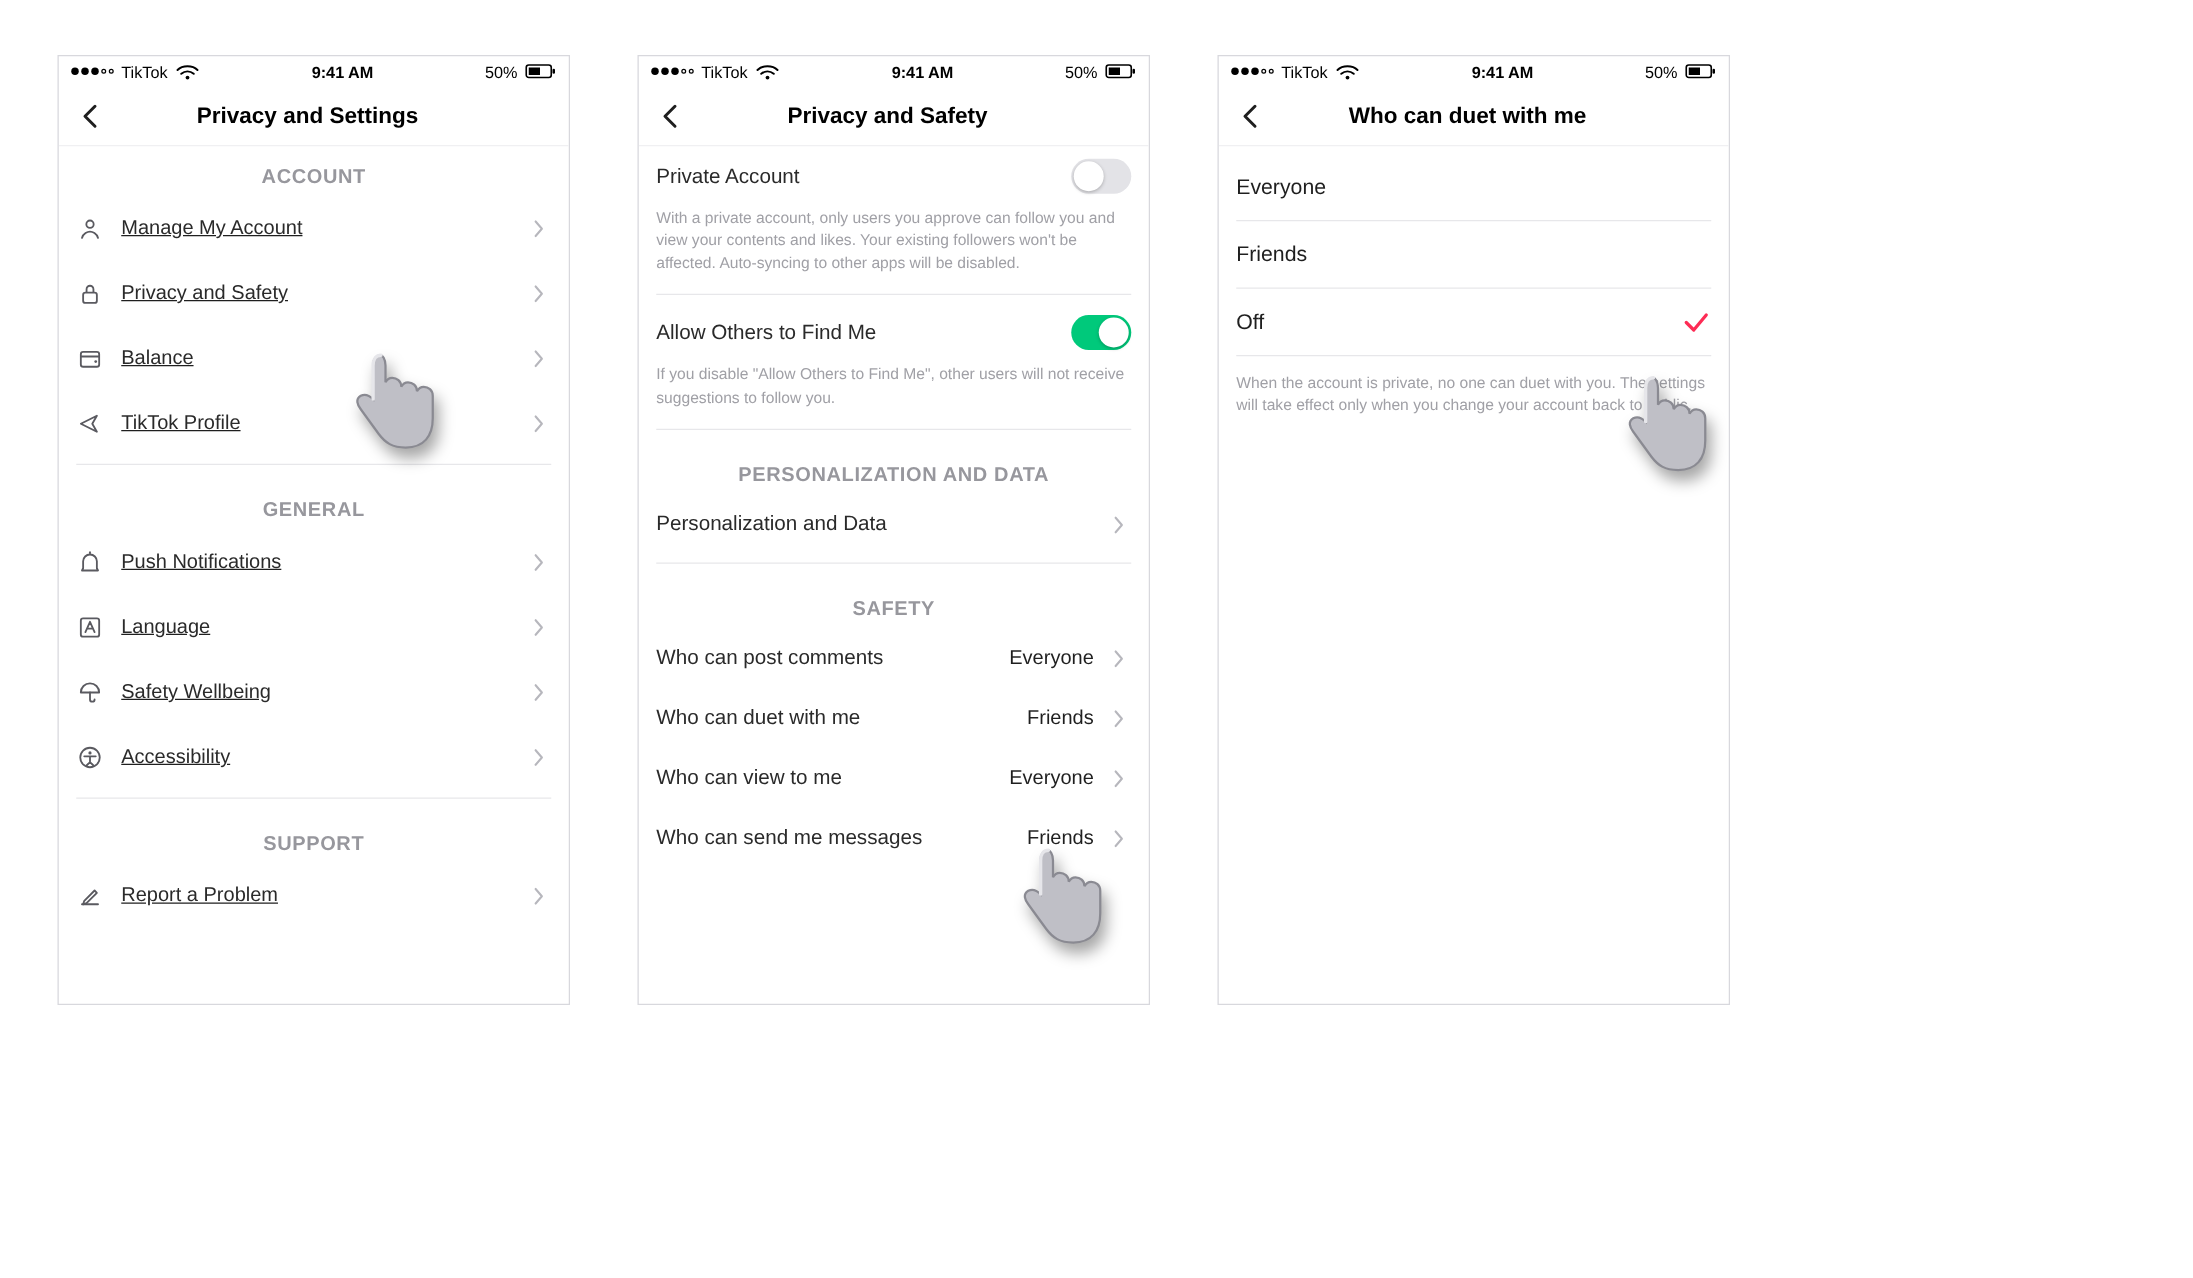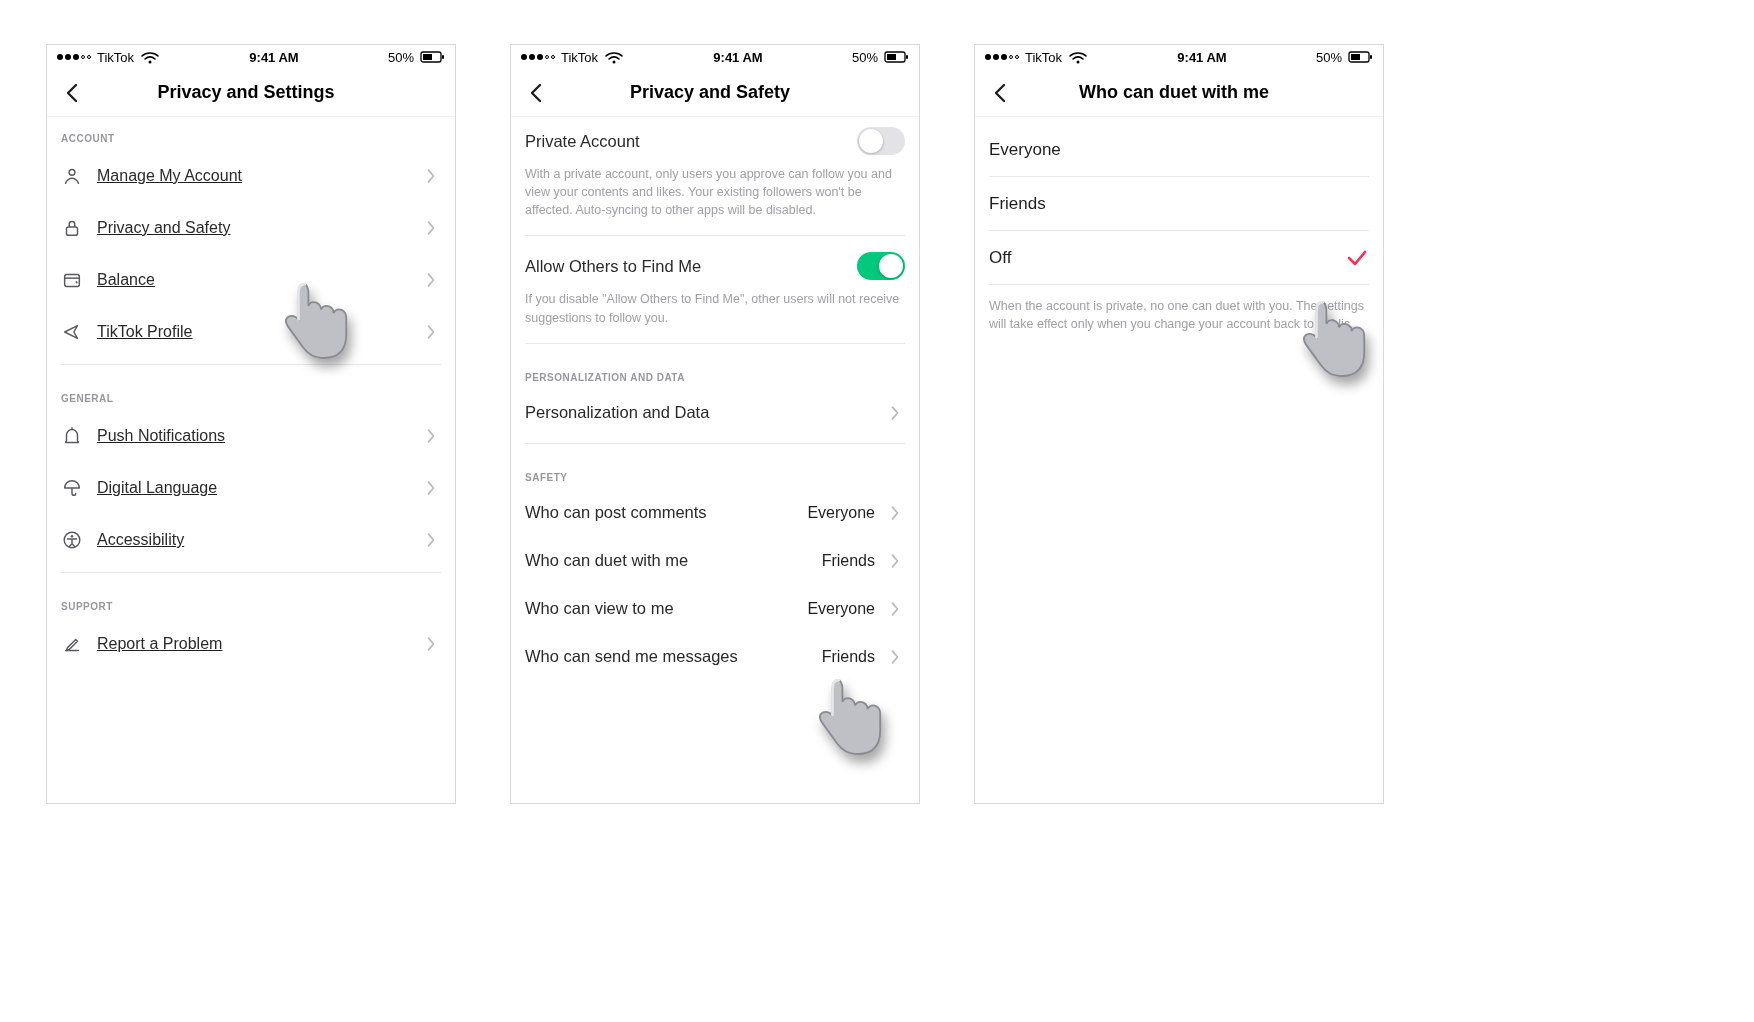--- a/index.html
+++ b/index.html
@@ -73,26 +73,27 @@
     pointer-events:none;
   }
 
   .scroll {
     flex: 1;
     overflow-y: auto;
     padding: 0 14px;
   }
 
   .section-header {
-    font-size: 10px;
+    font-size: 16px;
     font-weight: 600;
     letter-spacing: 0.5px;
     color: var(--grey-text);
     text-transform: uppercase;
     padding: 22px 0 6px 0;
+    text-align: center;
   }
   .section-header.first { padding-top: 16px; }
 
   .row {
     display: flex;
     align-items: center;
     min-height: 52px;
     gap: 14px;
     border-top: 0;
     text-decoration: underline;
@@ -351,24 +352,37 @@
         <span class="label">Push Notifications</span>
         <span class="chev">
             <svg width="20" height="24" viewBox="0 0 24 24">
               <use href="#svg-chevron-right"></use>
             </svg>
           </span>
       </div>
       <div class="row">
         <span class="icon">
             <svg width="24" height="24" viewBox="0 0 24 24">
+              <use href="#svg-language"></use>
+            </svg>
+          </span>
+        <span class="label">Language</span>
+        <span class="chev">
+            <svg width="20" height="24" viewBox="0 0 24 24">
+              <use href="#svg-chevron-right"></use>
+            </svg>
+          </span>
+      </div>
+      <div class="row">
+        <span class="icon">
+            <svg width="24" height="24" viewBox="0 0 24 24">
               <use href="#svg-umbrella"></use>
             </svg>
           </span>
-        <span class="label">Digital Language</span>
+        <span class="label">Safety Wellbeing</span>
         <span class="chev">
             <svg width="20" height="24" viewBox="0 0 24 24">
               <use href="#svg-chevron-right"></use>
             </svg>
           </span>
       </div>
       <div class="row">
         <span class="icon">
             <svg width="24" height="24" viewBox="0 0 24 24">
               <use href="#svg-accessibility"></use>

